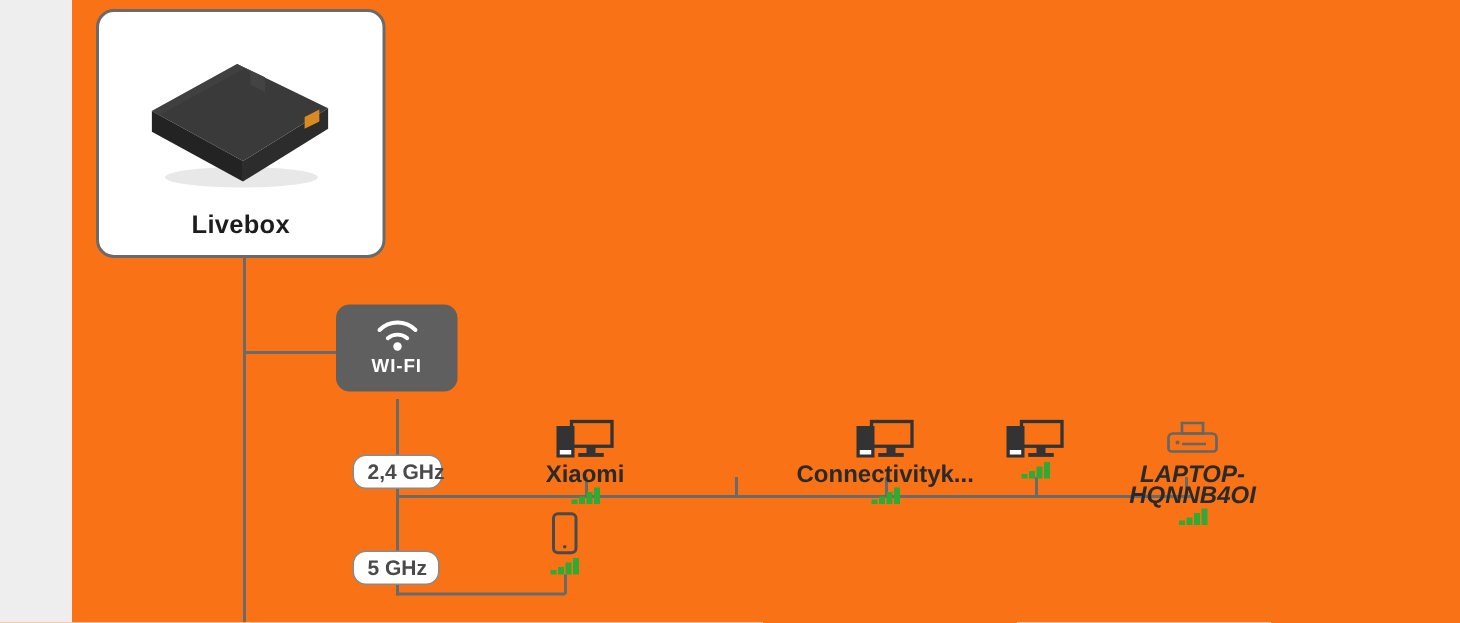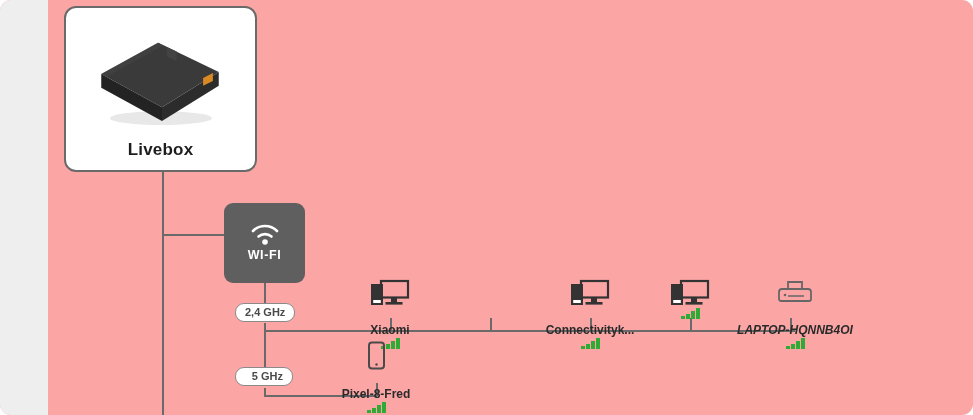--- a/index.html
+++ b/index.html
@@ -4,24 +4,23 @@
 <style>
   html, body {
     margin: 0;
     padding: 0;
     background: #ffffff;
   }
   #canvas {
     position: relative;
     width: 973px;
     height: 415px;
-    background: #fca5a5;
+    background: #f97316;
     font-family: "Liberation Sans", sans-serif;
     overflow: hidden;
-    border-radius: 11px;
   }
 
   
   .left-strip {
     position: absolute;
     left: 0;
     top: 0;
     width: 48px;
     height: 415px;
     background: #eeeeee;
@@ -65,21 +64,21 @@
     color: #1d1d1d;
     letter-spacing: 0.2px;
   }
 
   
   .wifi-node {
     position: absolute;
     left: 224px;
     top: 203px;
     width: 81px;
-    height: 80px;
+    height: 58px;
     background: #5f5f5f;
     border-radius: 9px;
     display: flex;
     flex-direction: column;
     align-items: center;
     justify-content: center;
   }
   .wifi-glyph {
     width: 30px;
     height: 22px;
@@ -92,21 +91,21 @@
     letter-spacing: 0.6px;
   }
 
   
   .band-pill {
     position: absolute;
     border: 1.5px solid #8a8a8a;
     border-radius: 9px;
     background: #ffffff;
     color: #4a4a4a;
-    font-size: 11px;
+    font-size: 14px;
     font-weight: bold;
     text-align: center;
     padding: 2px 9px 3px 9px;
     box-sizing: border-box;
     white-space: nowrap;
   }
   #pill-24 { left: 235px; top: 303px; width: 60px; }
   #pill-5  { left: 235px; top: 367px; width: 58px; text-align: right; }
 
   
@@ -115,22 +114,22 @@
     width: 118px;
     text-align: center;
   }
   .device-icon {
     height: 30px;
     display: flex;
     align-items: flex-end;
     justify-content: center;
   }
   .device-label {
-    margin-top: 16px;
-    font-size: 12px;
+    margin-top: 3px;
+    font-size: 16px;
     font-weight: bold;
     color: #2a2a2a;
     line-height: 14px;
     white-space: nowrap;
   }
   .device-label.wrap { white-space: normal; }
   .signal {
     margin-top: 1px;
     display: flex;
     align-items: flex-end;
@@ -277,21 +276,20 @@
       </div>
   </div>
 
   <div class="device" style="left:317px; top:341px;">
     <div class="device-icon">
       <svg width="22" height="30" viewBox="0 0 22 30">
         <rect x="4" y="1.5" width="15" height="26" rx="3" fill="none" stroke="#4a4a4a" stroke-width="2"></rect>
         <circle cx="11.5" cy="23.5" r="1.2" fill="#4a4a4a"></circle>
       </svg>
     </div>
-    <div class="device-label">Pixel-8-Fred</div>
     <div class="signal">
         <i></i>
         <i></i>
         <i></i>
         <i></i>
       </div>
   </div>
 
 </div>
 

